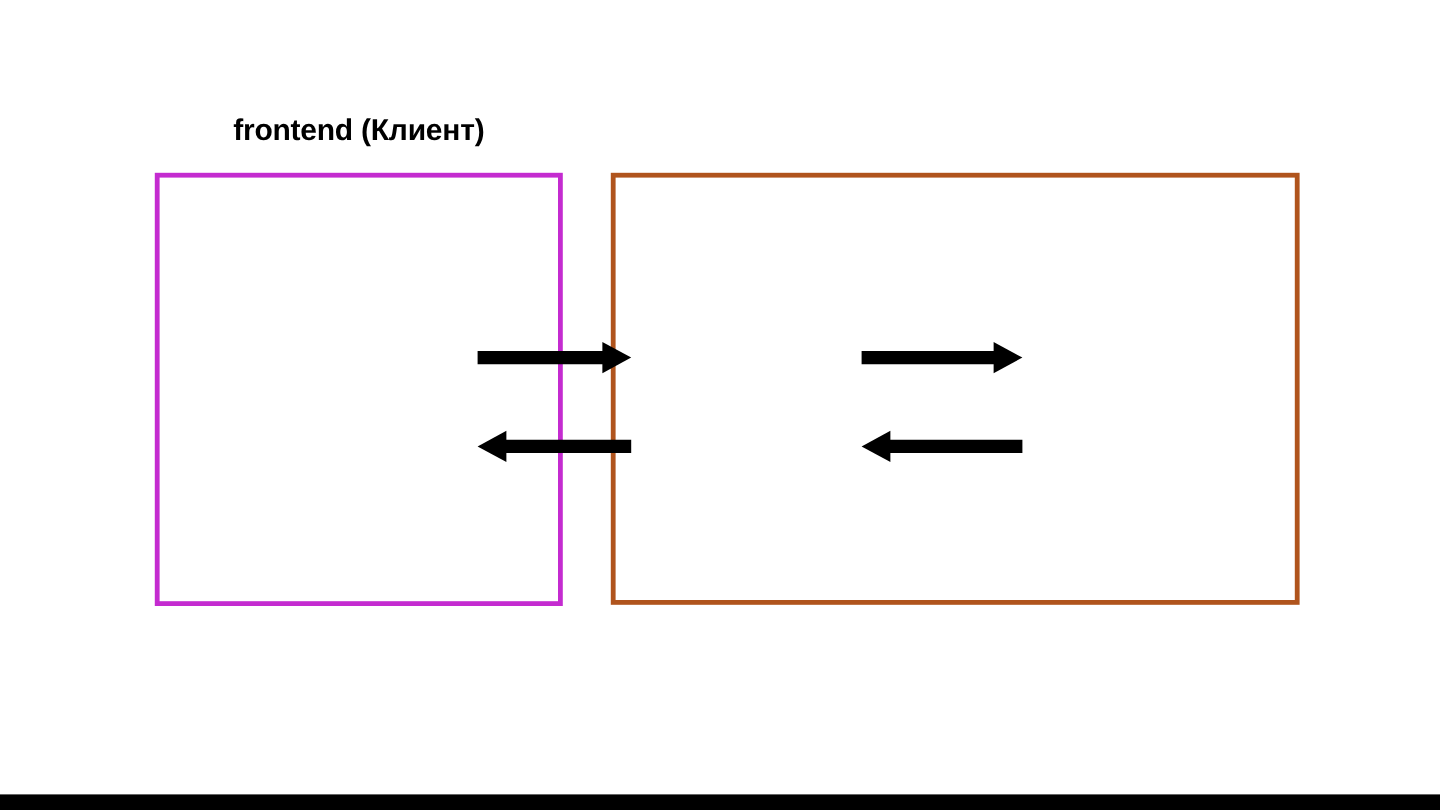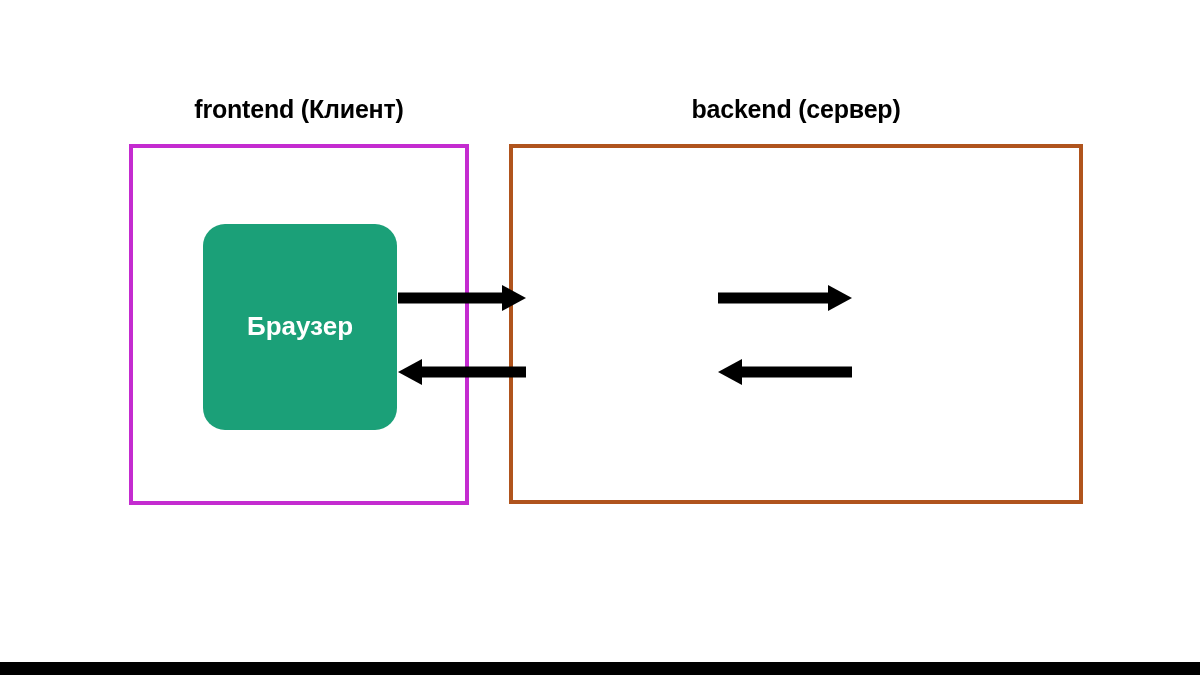--- a/index.html
+++ b/index.html
@@ -145,21 +145,20 @@
     background: #000000;
   }
 </style>
 </head>
 <body>
 
 <div id="stage" style="background: rgb(255, 255, 255);">
 
   <div class="section-label" id="label-frontend">frontend (Клиент)</div>
 
-  <div class="section-label" id="label-backend">backend (сервер)</div>
 
   <div class="zone" id="zone-frontend" style="border-color: rgb(196, 43, 208);"></div>
 
   <div class="zone" id="zone-backend" style="border-color: rgb(176, 84, 29);"></div>
 
   <svg class="arrow-svg" id="arrow-browser-to-server" viewBox="0 0 128 28">
     <line x1="0" y1="14" x2="108" y2="14" stroke="#000000" stroke-width="11"></line>
     <polygon points="128,14 104,1 104,27" fill="#000000"></polygon>
   </svg>
 
@@ -171,21 +170,18 @@
   <svg class="arrow-svg" id="arrow-server-to-database" viewBox="0 0 134 28">
     <line x1="0" y1="14" x2="114" y2="14" stroke="#000000" stroke-width="11"></line>
     <polygon points="134,14 110,1 110,27" fill="#000000"></polygon>
   </svg>
 
   <svg class="arrow-svg" id="arrow-database-to-server" viewBox="0 0 134 28">
     <line x1="134" y1="14" x2="20" y2="14" stroke="#000000" stroke-width="11"></line>
     <polygon points="0,14 24,1 24,27" fill="#000000"></polygon>
   </svg>
 
-  <div class="node" id="node-browser" style="background: rgb(27, 160, 120); color: rgb(255, 255, 255);">
-    <span class="node-label">Браузер</span>
-  </div>
 
 
 
   <div id="bottom-bar" style="background: rgb(0, 0, 0);"></div>
 
 </div>
 
 </body></html>

